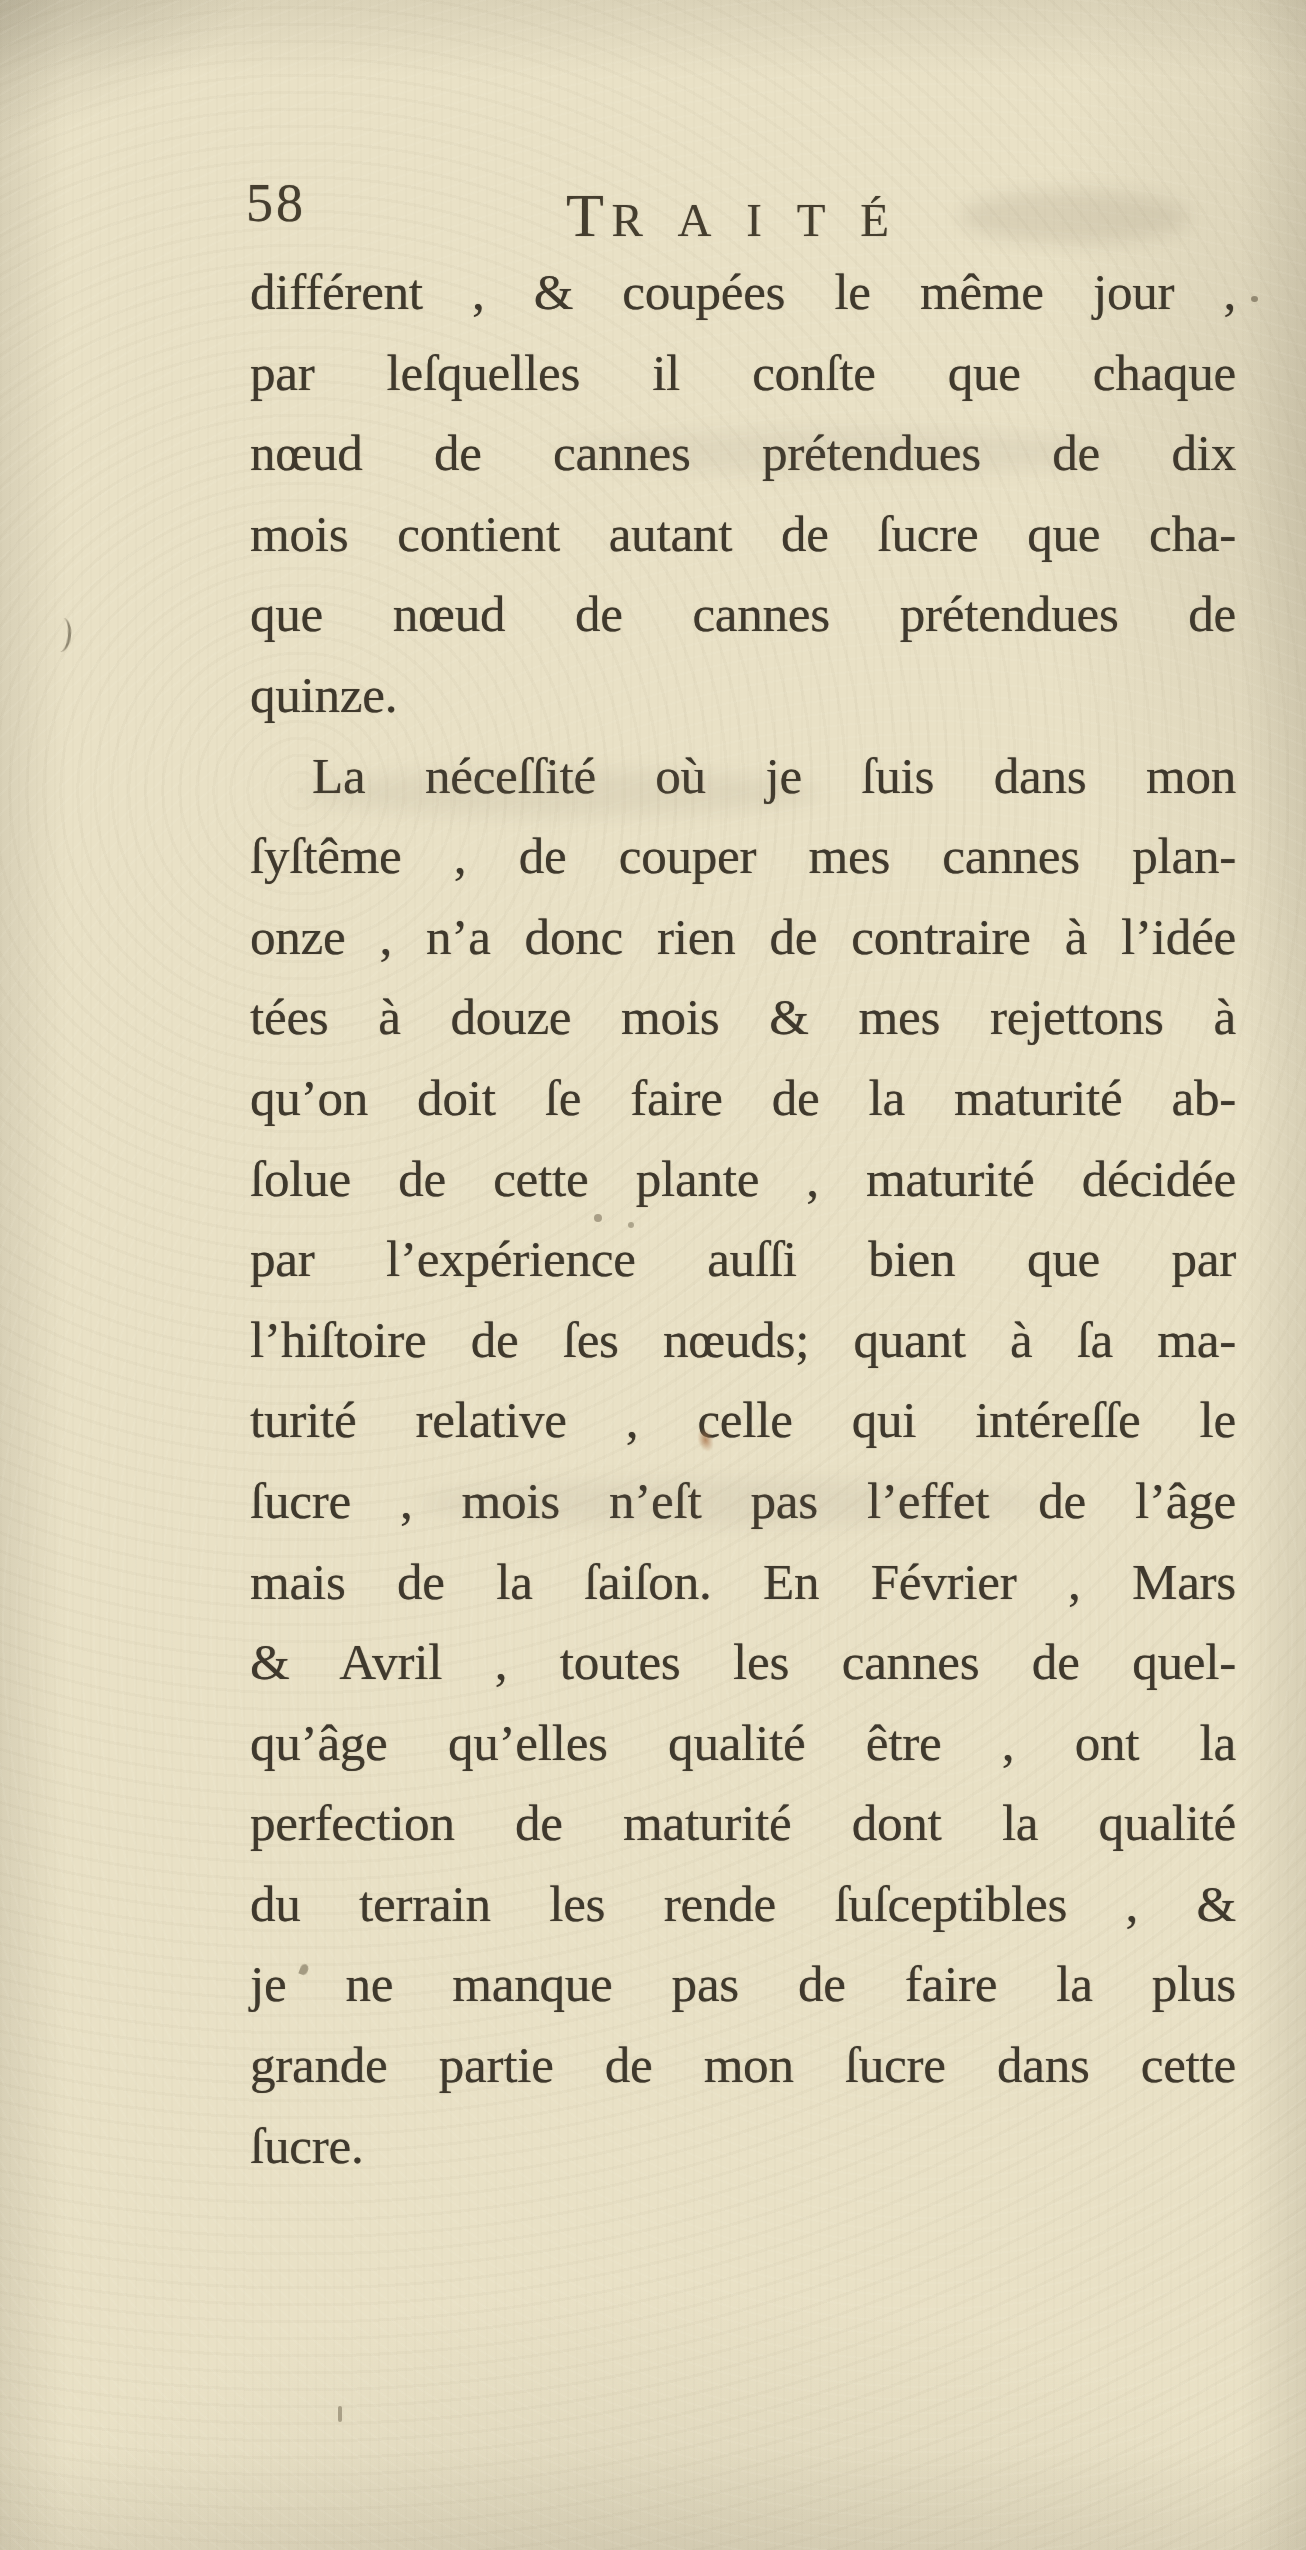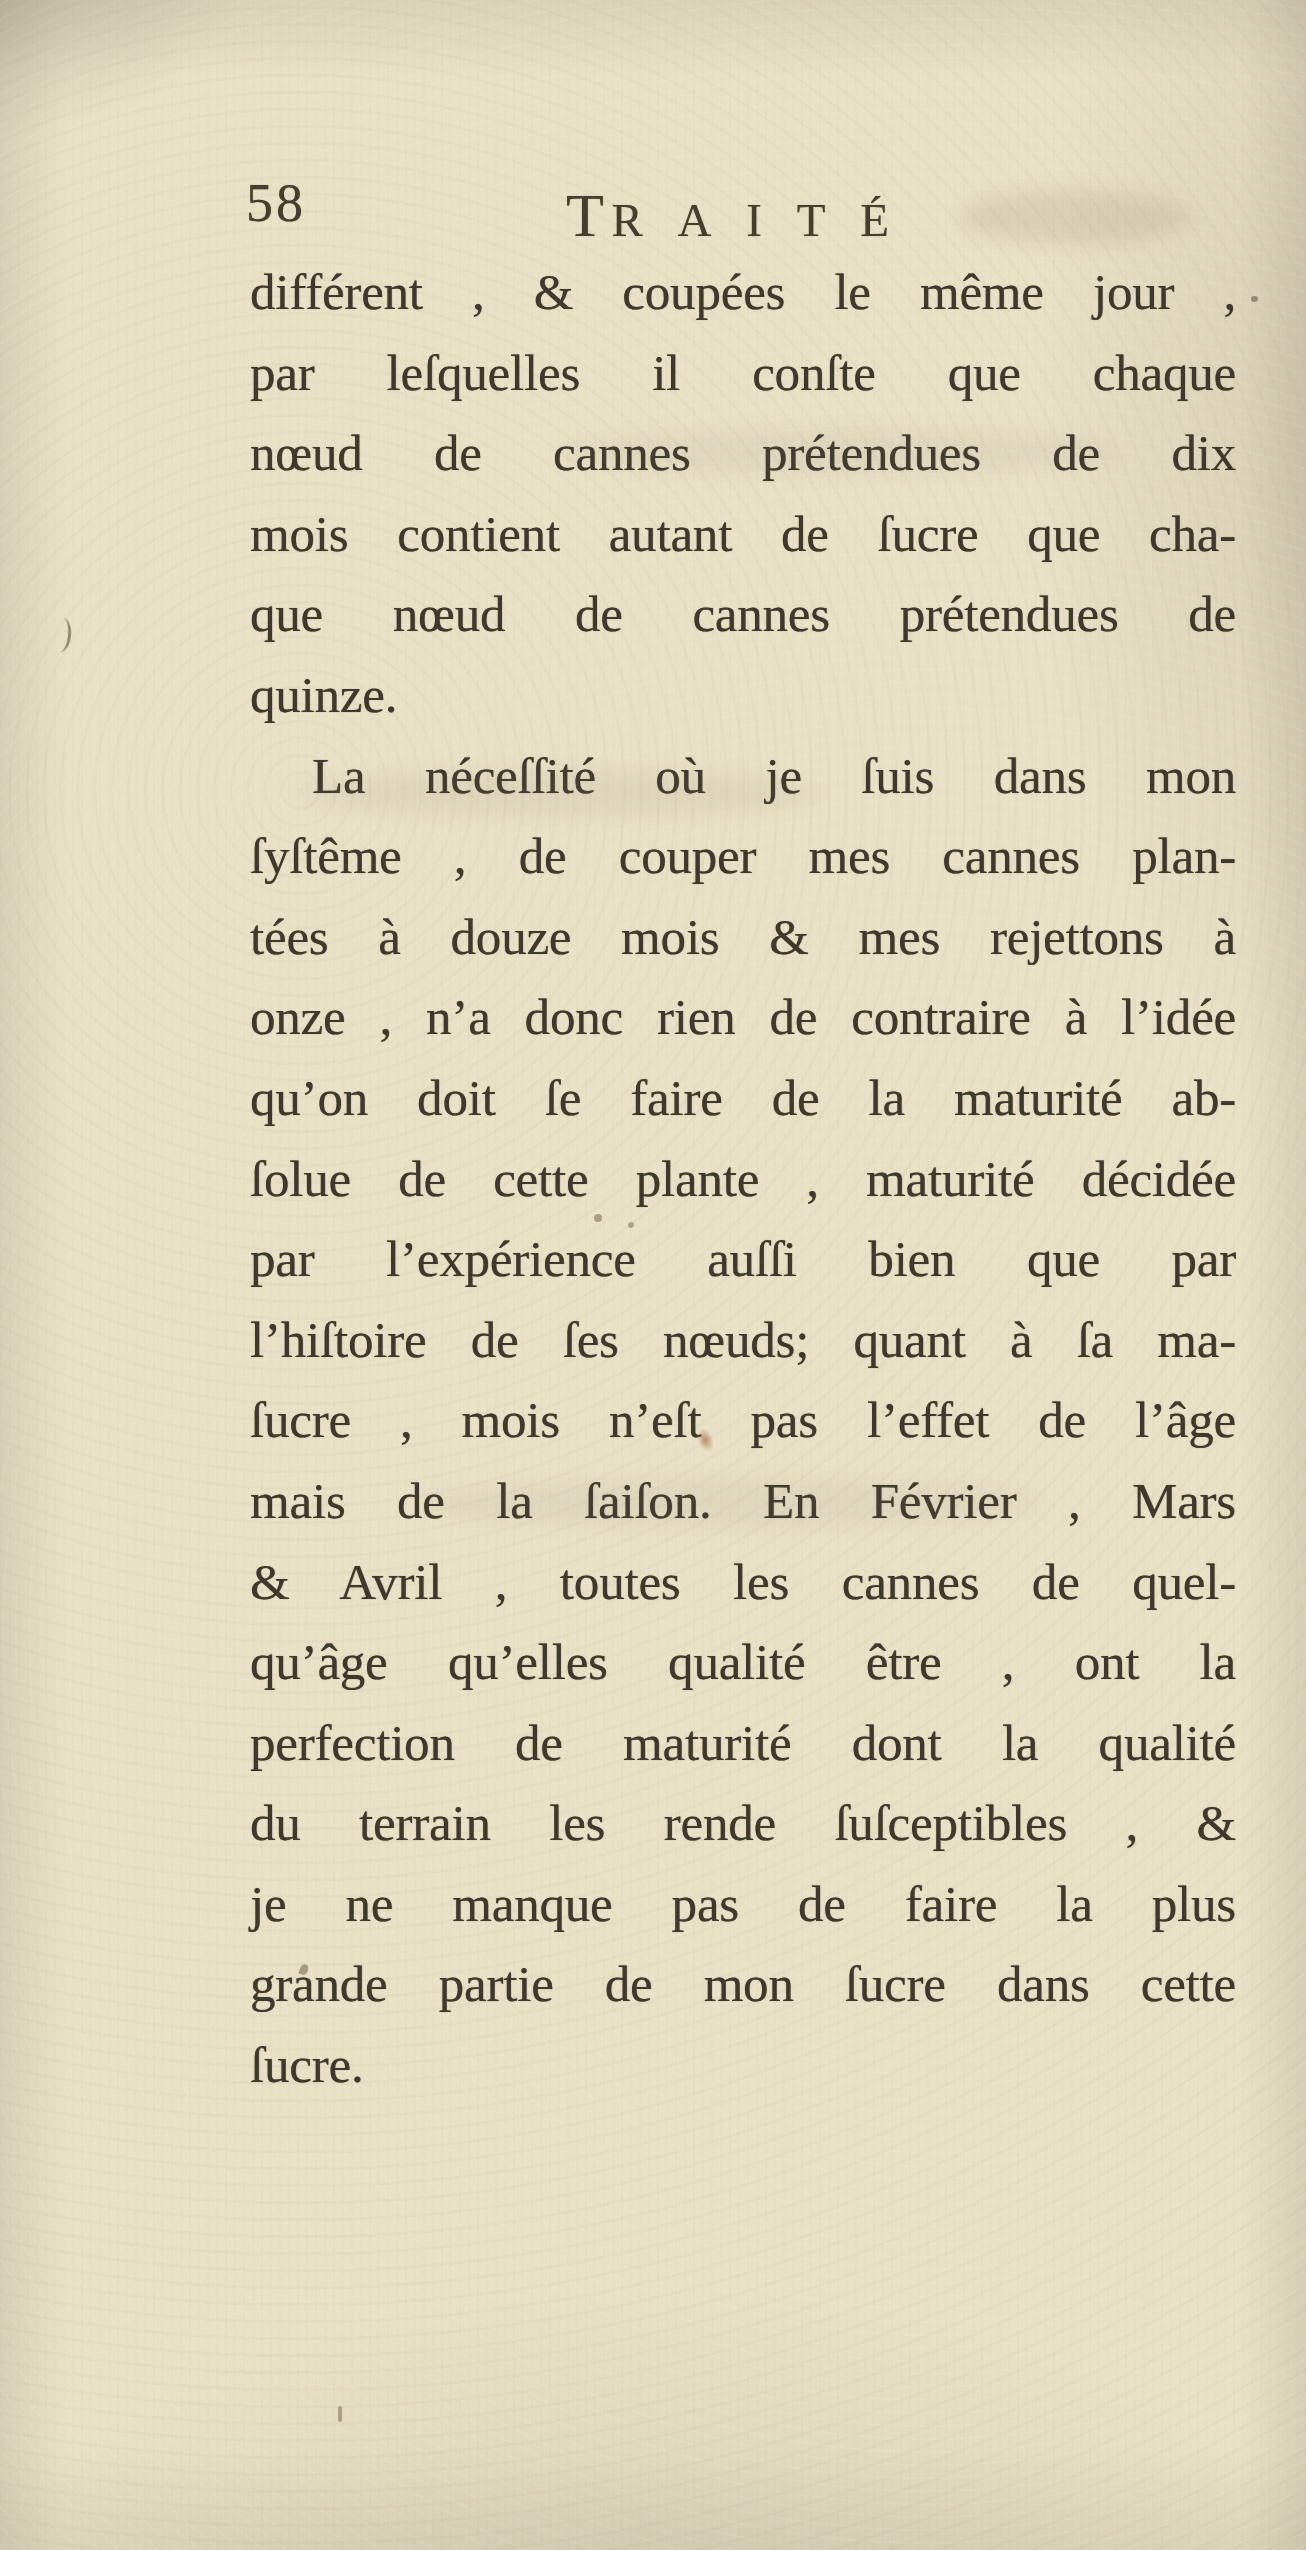--- a/index.html
+++ b/index.html
@@ -80,26 +80,27 @@
 
   <div class="textblock">
     <div class="line">différent , &amp; coupées le même jour ,</div>
     <div class="line">par leſquelles il conſte que chaque</div>
     <div class="line">nœud de cannes prétendues de dix</div>
     <div class="line">mois contient autant de ſucre que cha-</div>
     <div class="line">que nœud de cannes prétendues de</div>
     <div class="line plain">quinze.</div>
     <div class="line indent">La néceſſité où je ſuis dans mon</div>
     <div class="line">ſyſtême , de couper mes cannes plan-</div>
+    <div class="line">onze , n’a donc rien de contraire à l’idée</div>
     <div class="line">tées à douze mois &amp; mes rejettons à</div>
-    <div class="line">onze , n’a donc rien de contraire à l’idée</div>
     <div class="line">qu’on doit ſe faire de la maturité ab-</div>
     <div class="line">ſolue de cette plante , maturité décidée</div>
     <div class="line">par l’expérience auſſi bien que par</div>
     <div class="line">l’hiſtoire de ſes nœuds; quant à ſa ma-</div>
+    <div class="line">turité relative , celle qui intéreſſe le</div>
     <div class="line">ſucre , mois n’eſt pas l’effet de l’âge</div>
     <div class="line">mais de la ſaiſon. En Février , Mars</div>
     <div class="line">&amp; Avril , toutes les cannes de quel-</div>
     <div class="line">qu’âge qu’elles qualité être , ont la</div>
     <div class="line">perfection de maturité dont la qualité</div>
     <div class="line">du terrain les rende ſuſceptibles , &amp;</div>
     <div class="line">je ne manque pas de faire la plus</div>
     <div class="line">grande partie de mon ſucre dans cette</div>
     <div class="line plain">ſucre.</div>
   </div>

